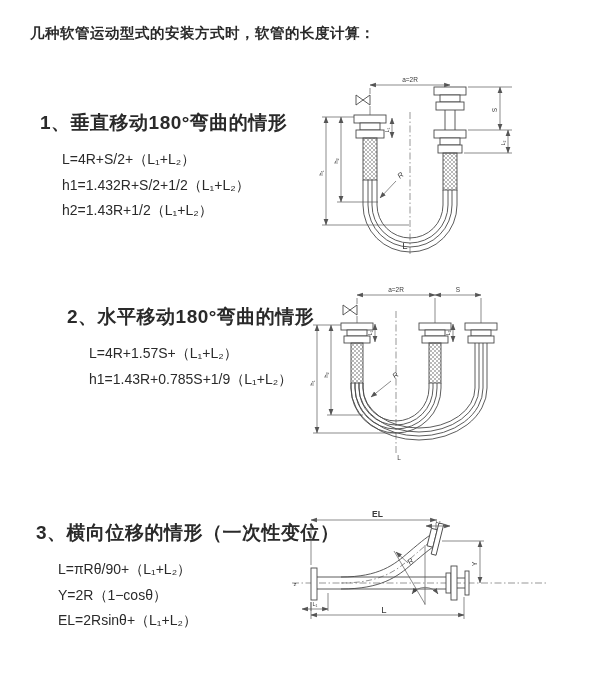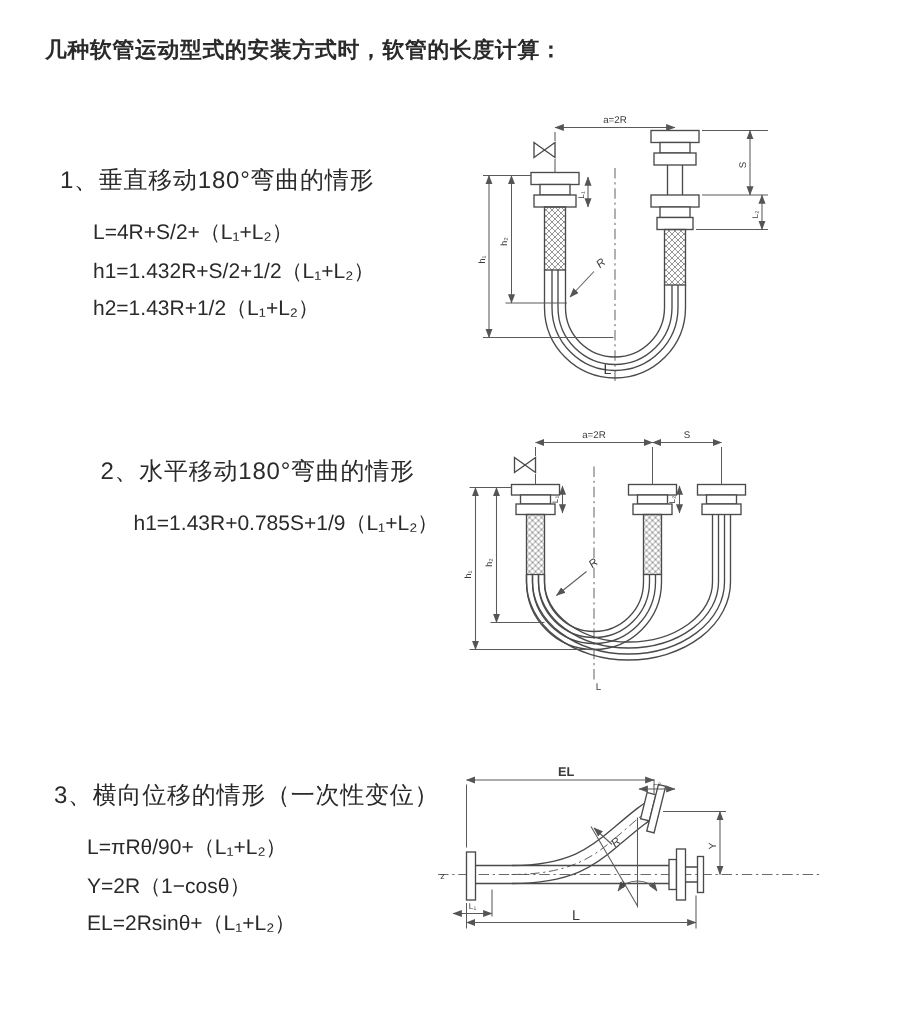--- a/index.html
+++ b/index.html
@@ -2,21 +2,21 @@
 <html><head>
 <meta charset="utf-8">
 <style>
   * { margin:0; padding:0; box-sizing:border-box; }
   html,body { width:600px; height:675px; background:#ffffff; overflow:hidden;
               font-family:"Liberation Sans", sans-serif; color:#2a2a2a; }
   .page { position:relative; width:600px; height:675px; background:#fff; }
   .title { position:absolute; left:30px; top:24px; font-size:14.5px; font-weight:bold;
            letter-spacing:0.5px; }
   .section { position:absolute; }
-  .sec-heading { font-size:16px; font-weight:normal; margin-bottom:11px; letter-spacing:0.5px; }
+  .sec-heading { font-size:19px; font-weight:bold; margin-bottom:11px; letter-spacing:0.5px; }
   .formulas { margin-left:22px; }
   .formula { font-size:14px; line-height:25.5px; white-space:nowrap; }
   #sec1 { left:40px; top:110px; }
   #sec2 { left:40px; top:304px;margin-left:27px; }
   #sec3 { left:36px; top:520px; }
   .diag { position:absolute; }
   #diag1 { left:308px; top:72px; }
   #diag2 { left:303px; top:283px; }
   #diag3 { left:284px; top:505px; }
   svg { display:block; }
@@ -38,20 +38,21 @@
     <div class="formulas">
       <div class="formula">L=4R+S/2+（L₁+L₂）</div>
       <div class="formula">h1=1.432R+S/2+1/2（L₁+L₂）</div>
       <div class="formula">h2=1.43R+1/2（L₁+L₂）</div>
     </div>
   </div>
 
   <div class="section" id="sec2">
     <div class="sec-heading">2、水平移动180°弯曲的情形</div>
     <div class="formulas">
+      <div class="formula">L=4R+1.57S+（L₁+L₂）</div>
       <div class="formula">h1=1.43R+0.785S+1/9（L₁+L₂）</div>
     </div>
   </div>
 
   <div class="section" id="sec3">
     <div class="sec-heading">3、横向位移的情形（一次性变位）</div>
     <div class="formulas">
       <div class="formula">L=πRθ/90+（L₁+L₂）</div>
       <div class="formula">Y=2R（1−cosθ）</div>
       <div class="formula">EL=2Rsinθ+（L₁+L₂）</div>

